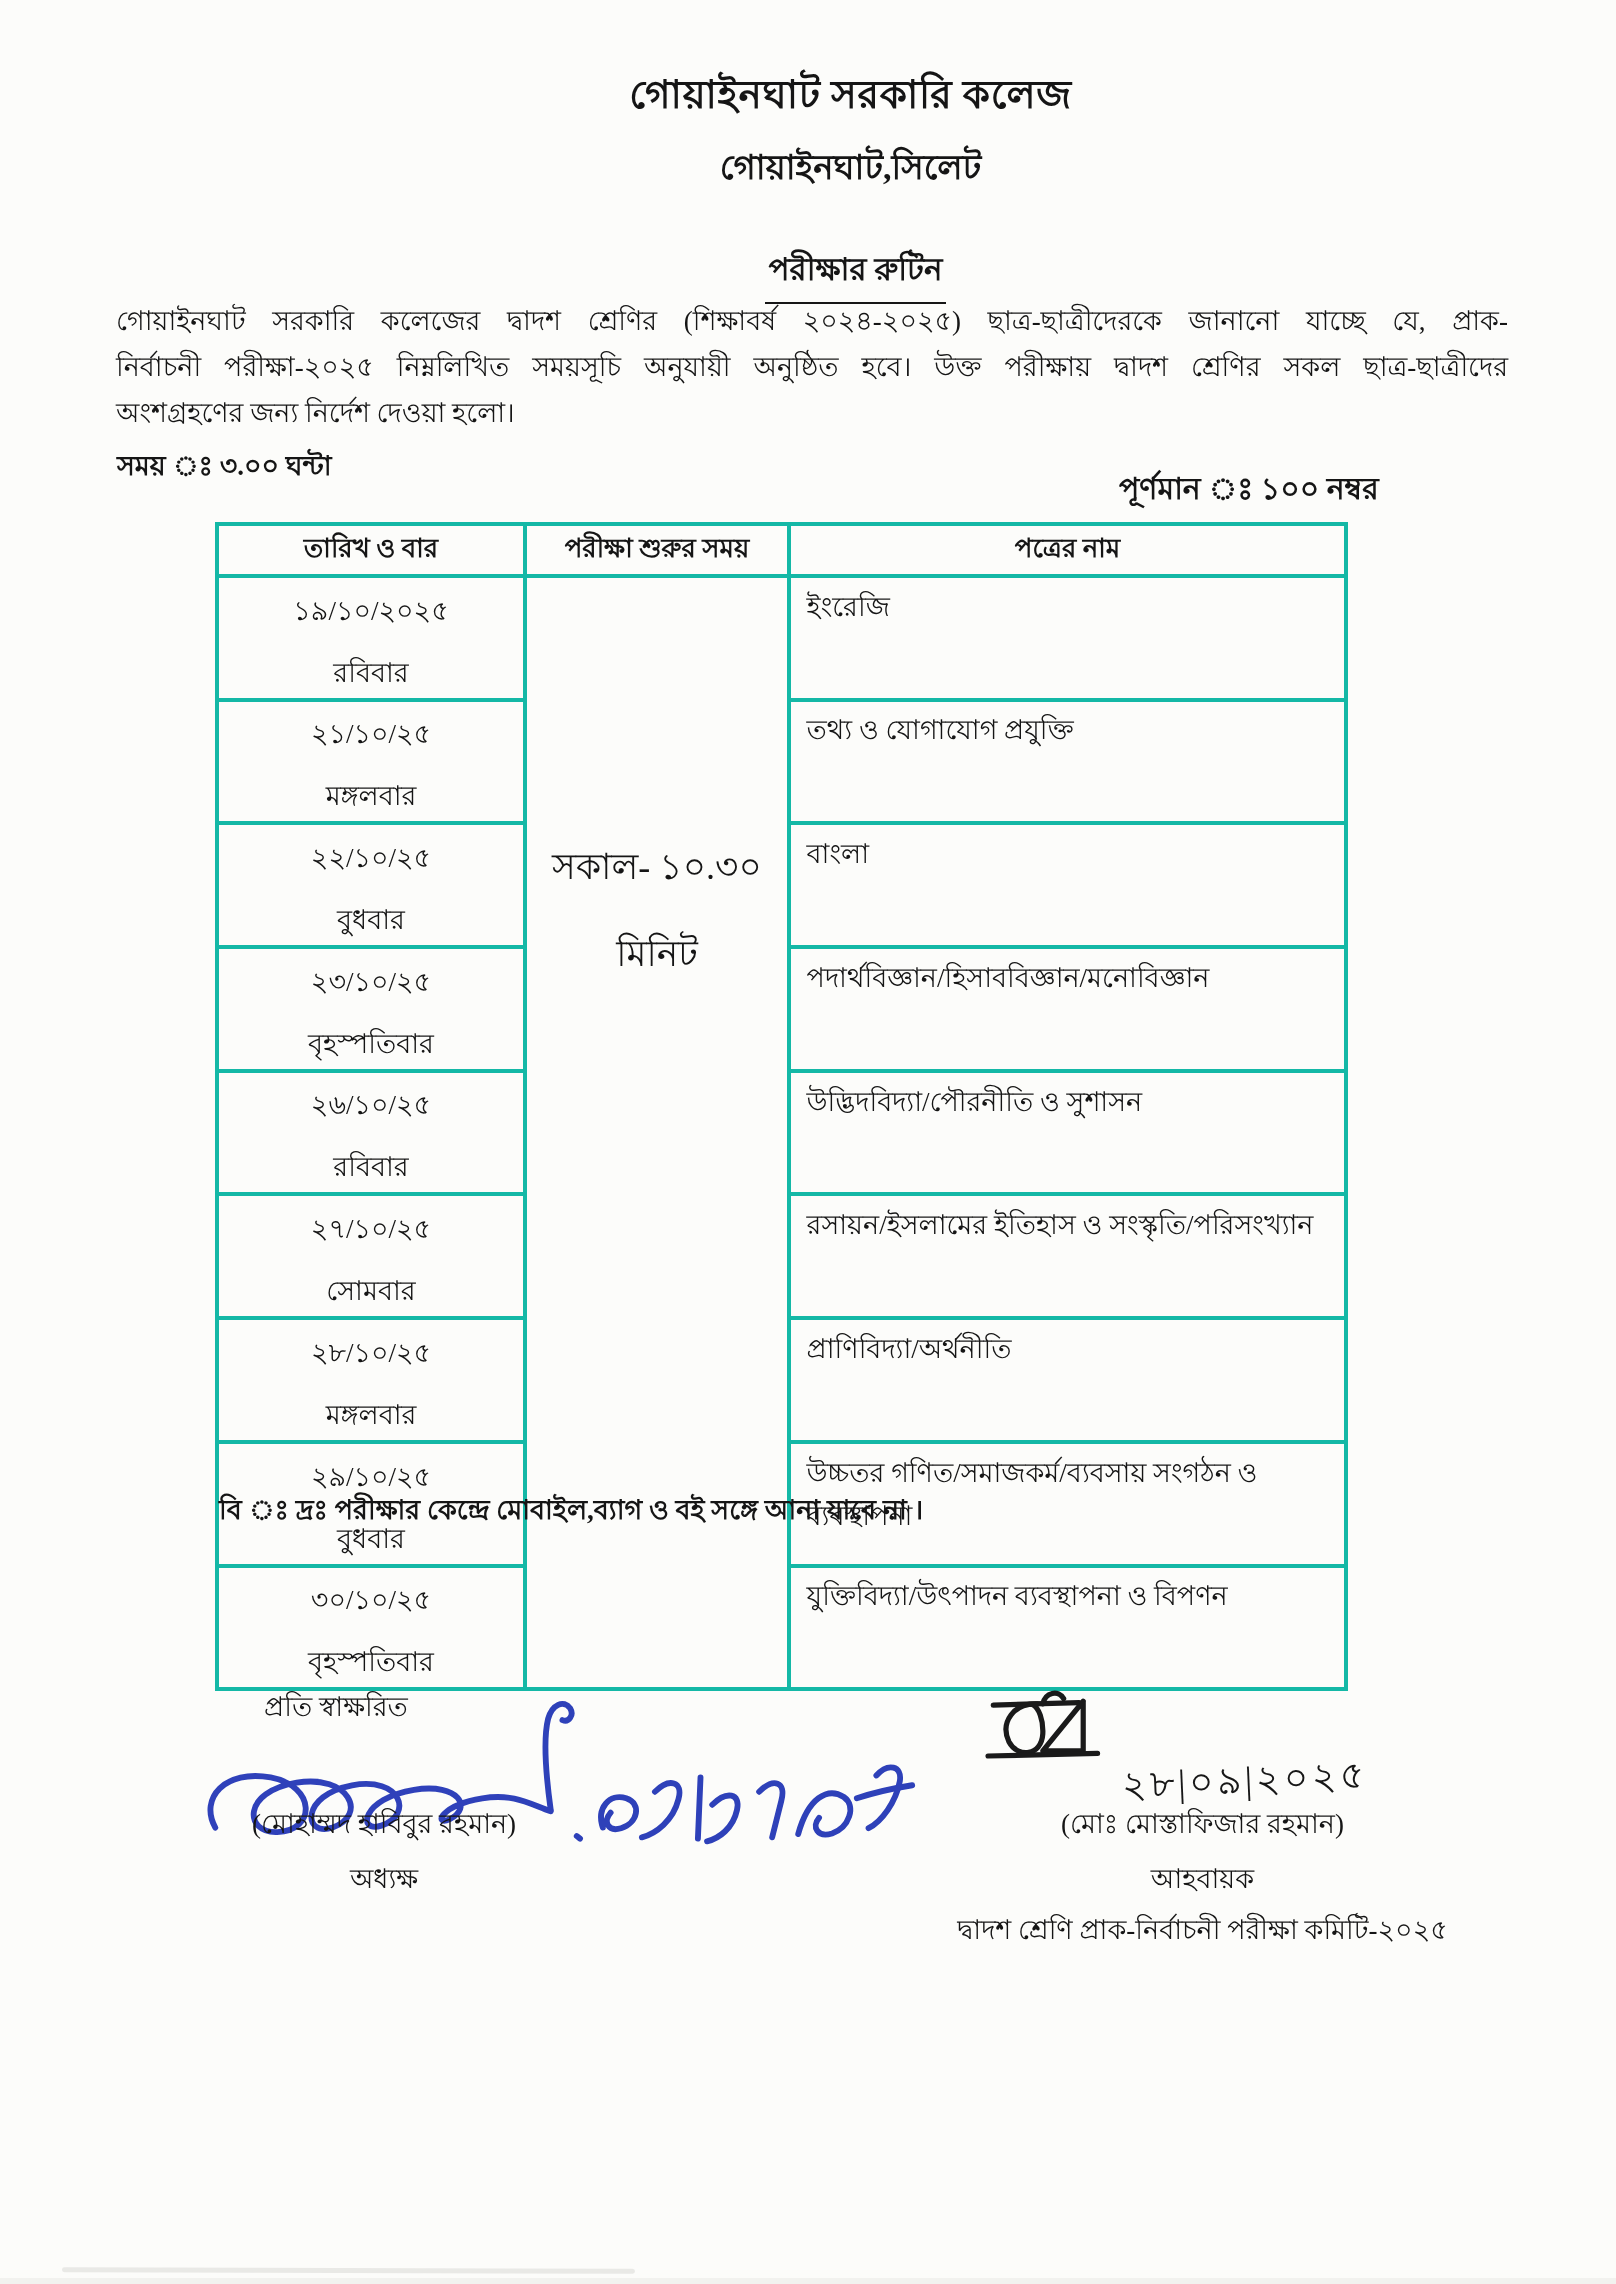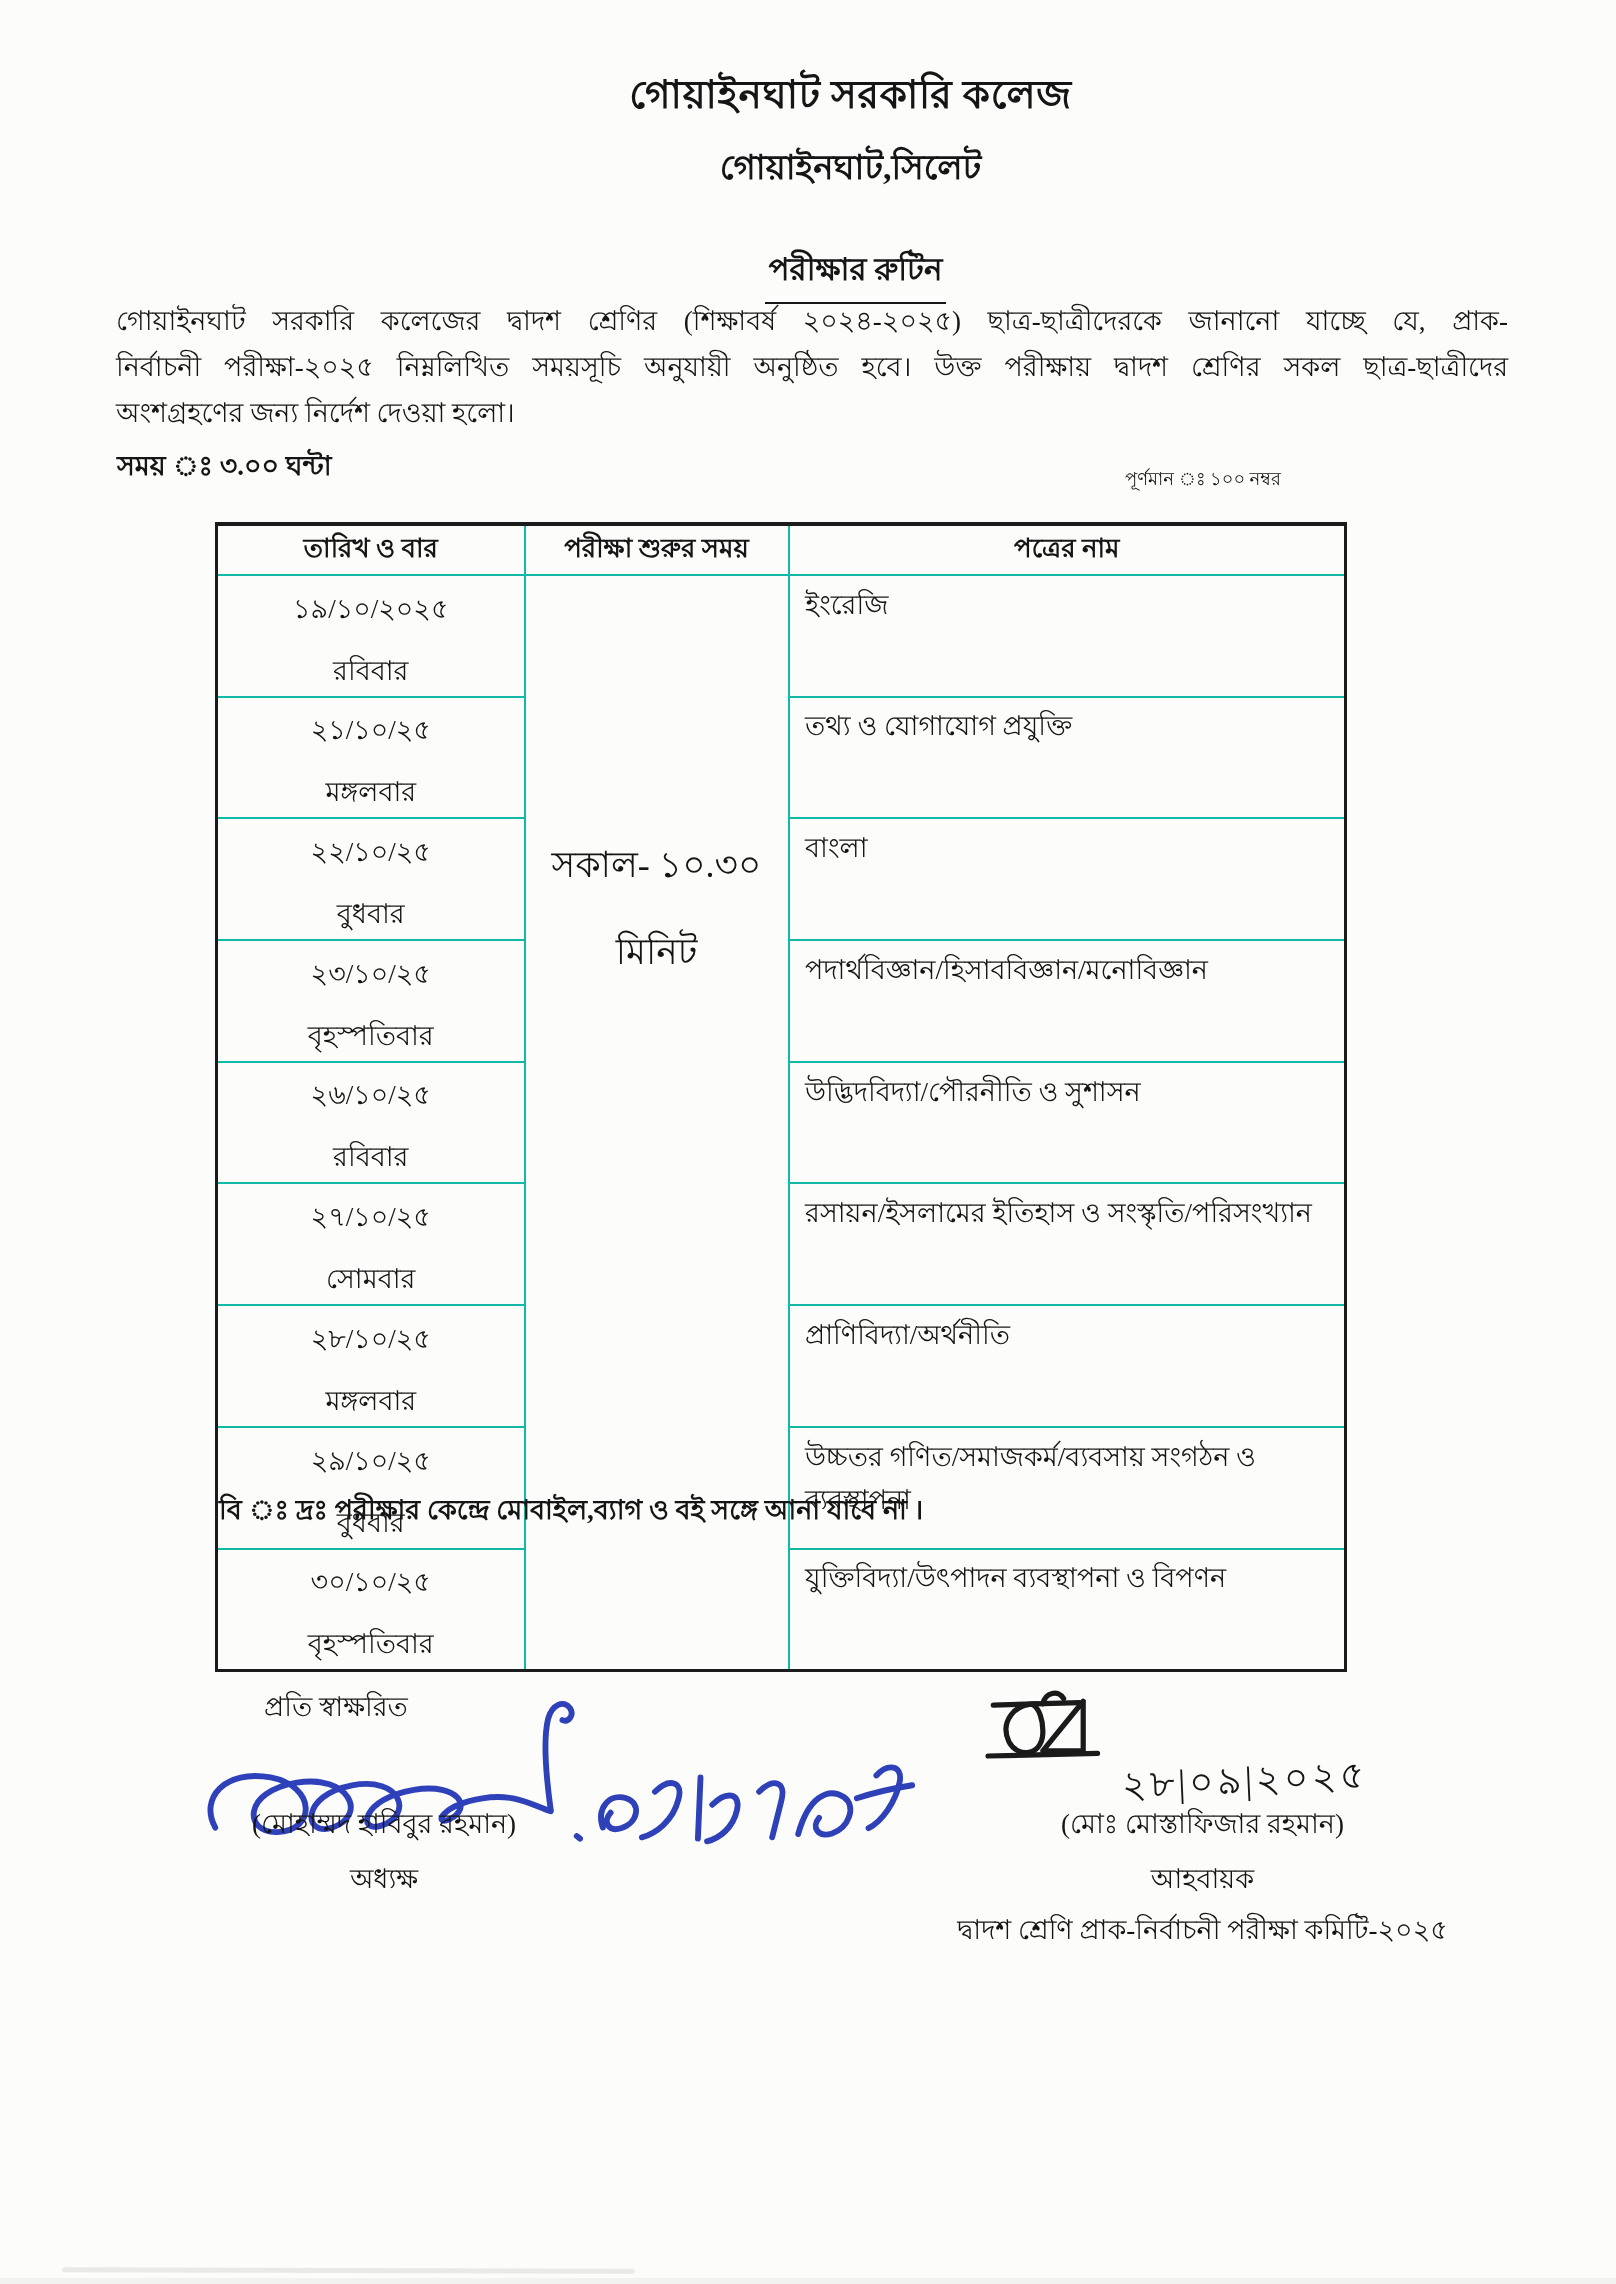--- a/index.html
+++ b/index.html
@@ -16,25 +16,25 @@
   .title1 { top:64px; font-size:39px; font-weight:700; letter-spacing:0.7px; }
   .title2 { top:141px; font-size:34px; font-weight:700; }
   .heading-wrap { top:245px; padding-left:95px; }
   .heading { display:inline-block; font-size:31px; font-weight:700; border-bottom:2.6px solid #161616; padding:0 3.9px 5.2px 3.9px; }
 
   .intro { position:absolute; top:298px; left:116px; width:1392px; font-size:27px; line-height:46px; }
   .intro .jline { text-align:justify; text-align-last:justify; }
   .intro .lline { text-align:left; }
 
   .meta-left  { position:absolute; top:445px; left:117px;  font-size:27px; font-weight:600; }
-  .meta-right { position:absolute; top:465px; left:1119px; font-size:18px; font-weight:400;margin-left:6px; }
+  .meta-right { position:absolute; top:465px; left:1119px; font-size:30px; font-weight:700; }
 
   table.exam { position:absolute; top:522px; left:215px; border-collapse:collapse; table-layout:fixed; background:transparent; }
   table.exam { border:3.3px solid #1b1b1b; border-top:4.6px solid #1b1b1b; }
-  table.exam th, table.exam td { border:2px solid #14b8a6; }
+  table.exam th, table.exam td { border:4px solid #14b8a6; }
   table.exam th { height:48px; font-size:26px; font-weight:700; text-align:center; vertical-align:middle; padding:0 3.9px; }
   .c-date { width:308px; }
   .c-time { width:264px; }
   .c-subj { width:557px; }
   td.date-cell { height:98px; text-align:center; vertical-align:top; padding-top:11.7px; }
   td.date-cell .date { font-size:27px; margin-bottom:17px; }
   td.date-cell .day  { font-size:27px; }
   td.time-cell { text-align:center; vertical-align:top; padding-top:261px; font-size:36px; }
   td.time-cell .t2 { margin-top:27px; }
   td.subject-cell { vertical-align:top; text-align:left; padding:7.8px 7.8px 0 15.6px; font-size:27px; line-height:43px; }

